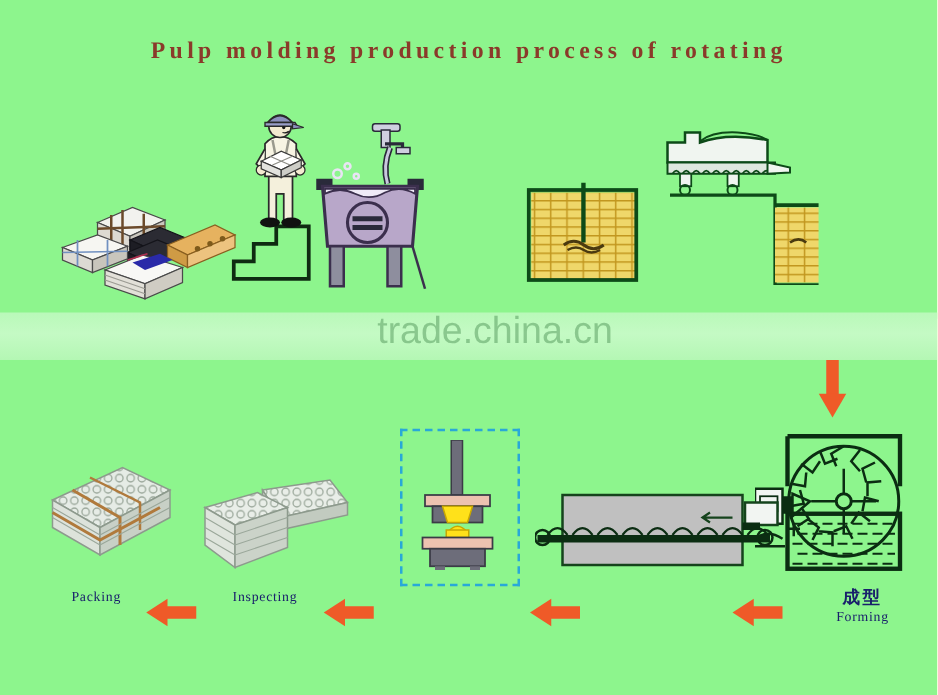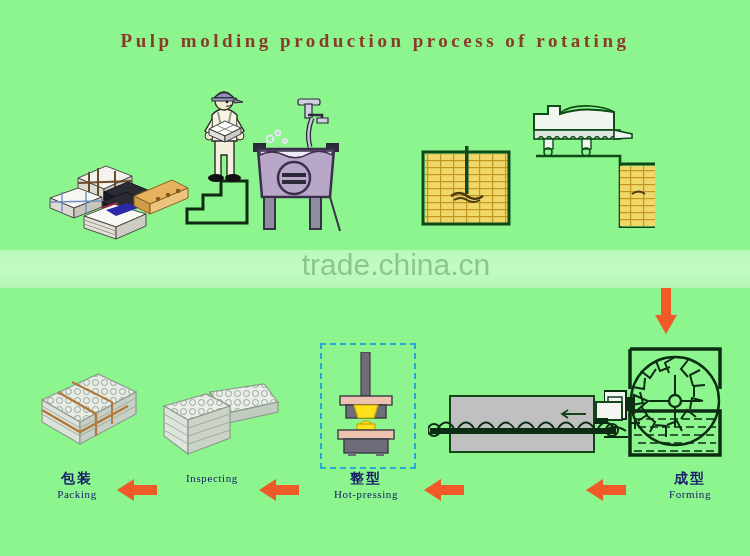--- a/index.html
+++ b/index.html
@@ -370,28 +370,23 @@
   <div class="arrow-left" style="left:424px;top:479px;">
     <div class="shaft"></div>
     <div class="head"></div>
   </div>
   <div class="arrow-left" style="left:586px;top:479px;">
     <div class="shaft"></div>
     <div class="head"></div>
   </div>
 
   <div class="lbl" style="left:22px;top:470px;width:110px;">
-    <div class="cn">包装</div>
     <div class="en">Packing</div>
   </div>
   <div class="lbl" style="left:157px;top:470px;width:110px;">
     <div class="en">Inspecting</div>
-  </div>
-  <div class="lbl" style="left:320px;top:470px;width:92px;">
-    <div class="cn">整型</div>
-    <div class="en">Hot-pressing</div>
   </div>
   <div class="lbl" style="left:640px;top:470px;width:100px;">
     <div class="cn">成型</div>
     <div class="en">Forming</div>
   </div>
 
 </div>
 
 </body></html>

